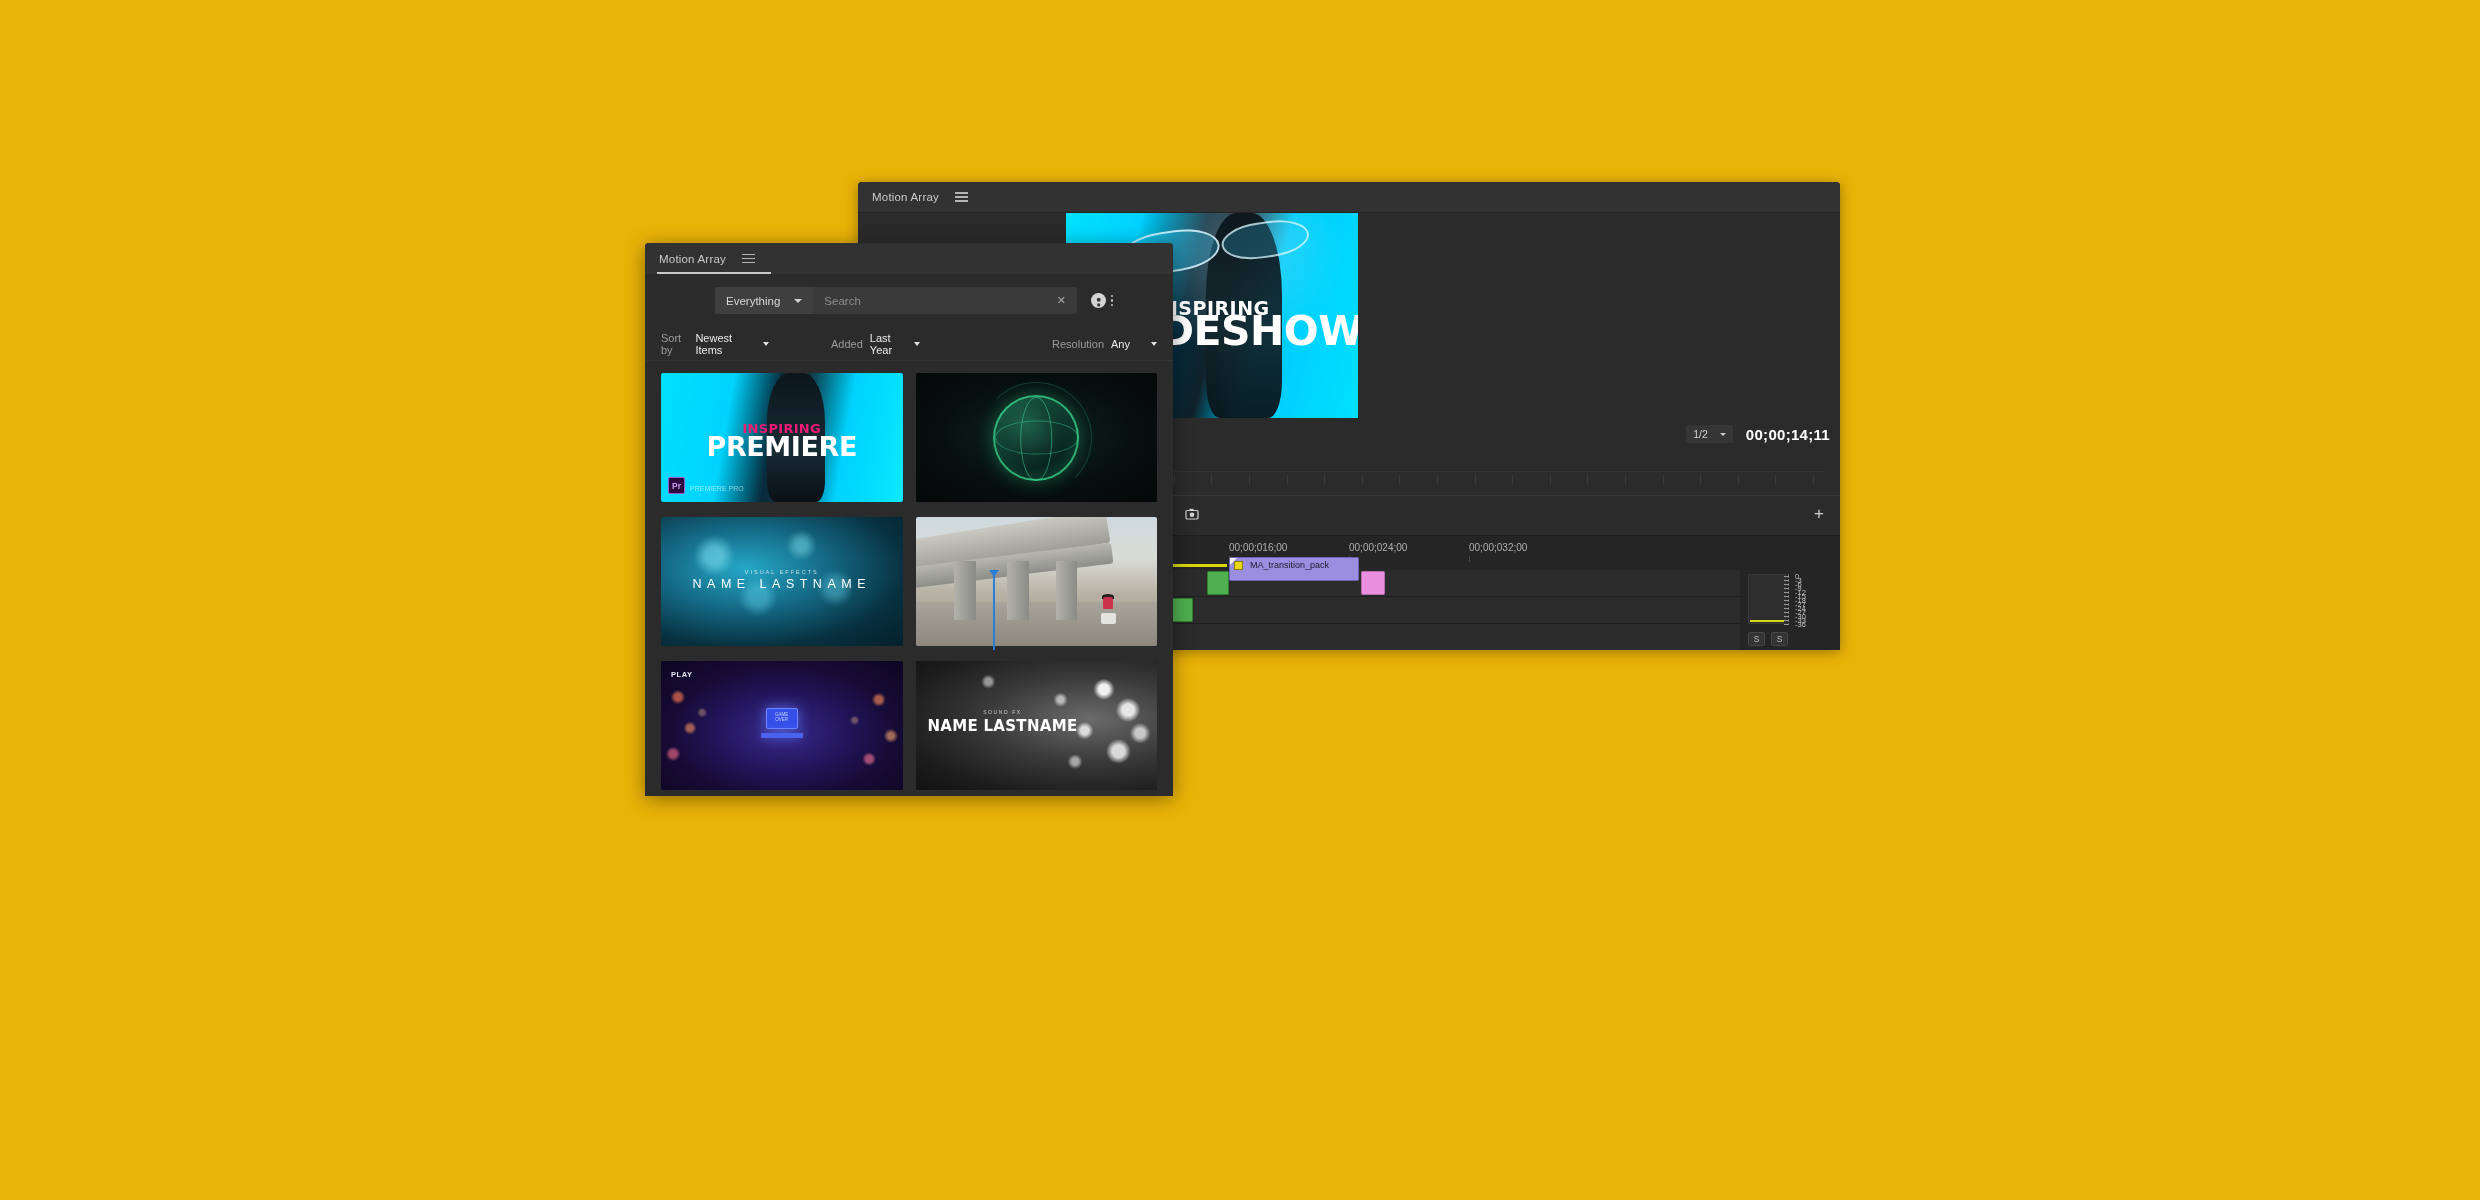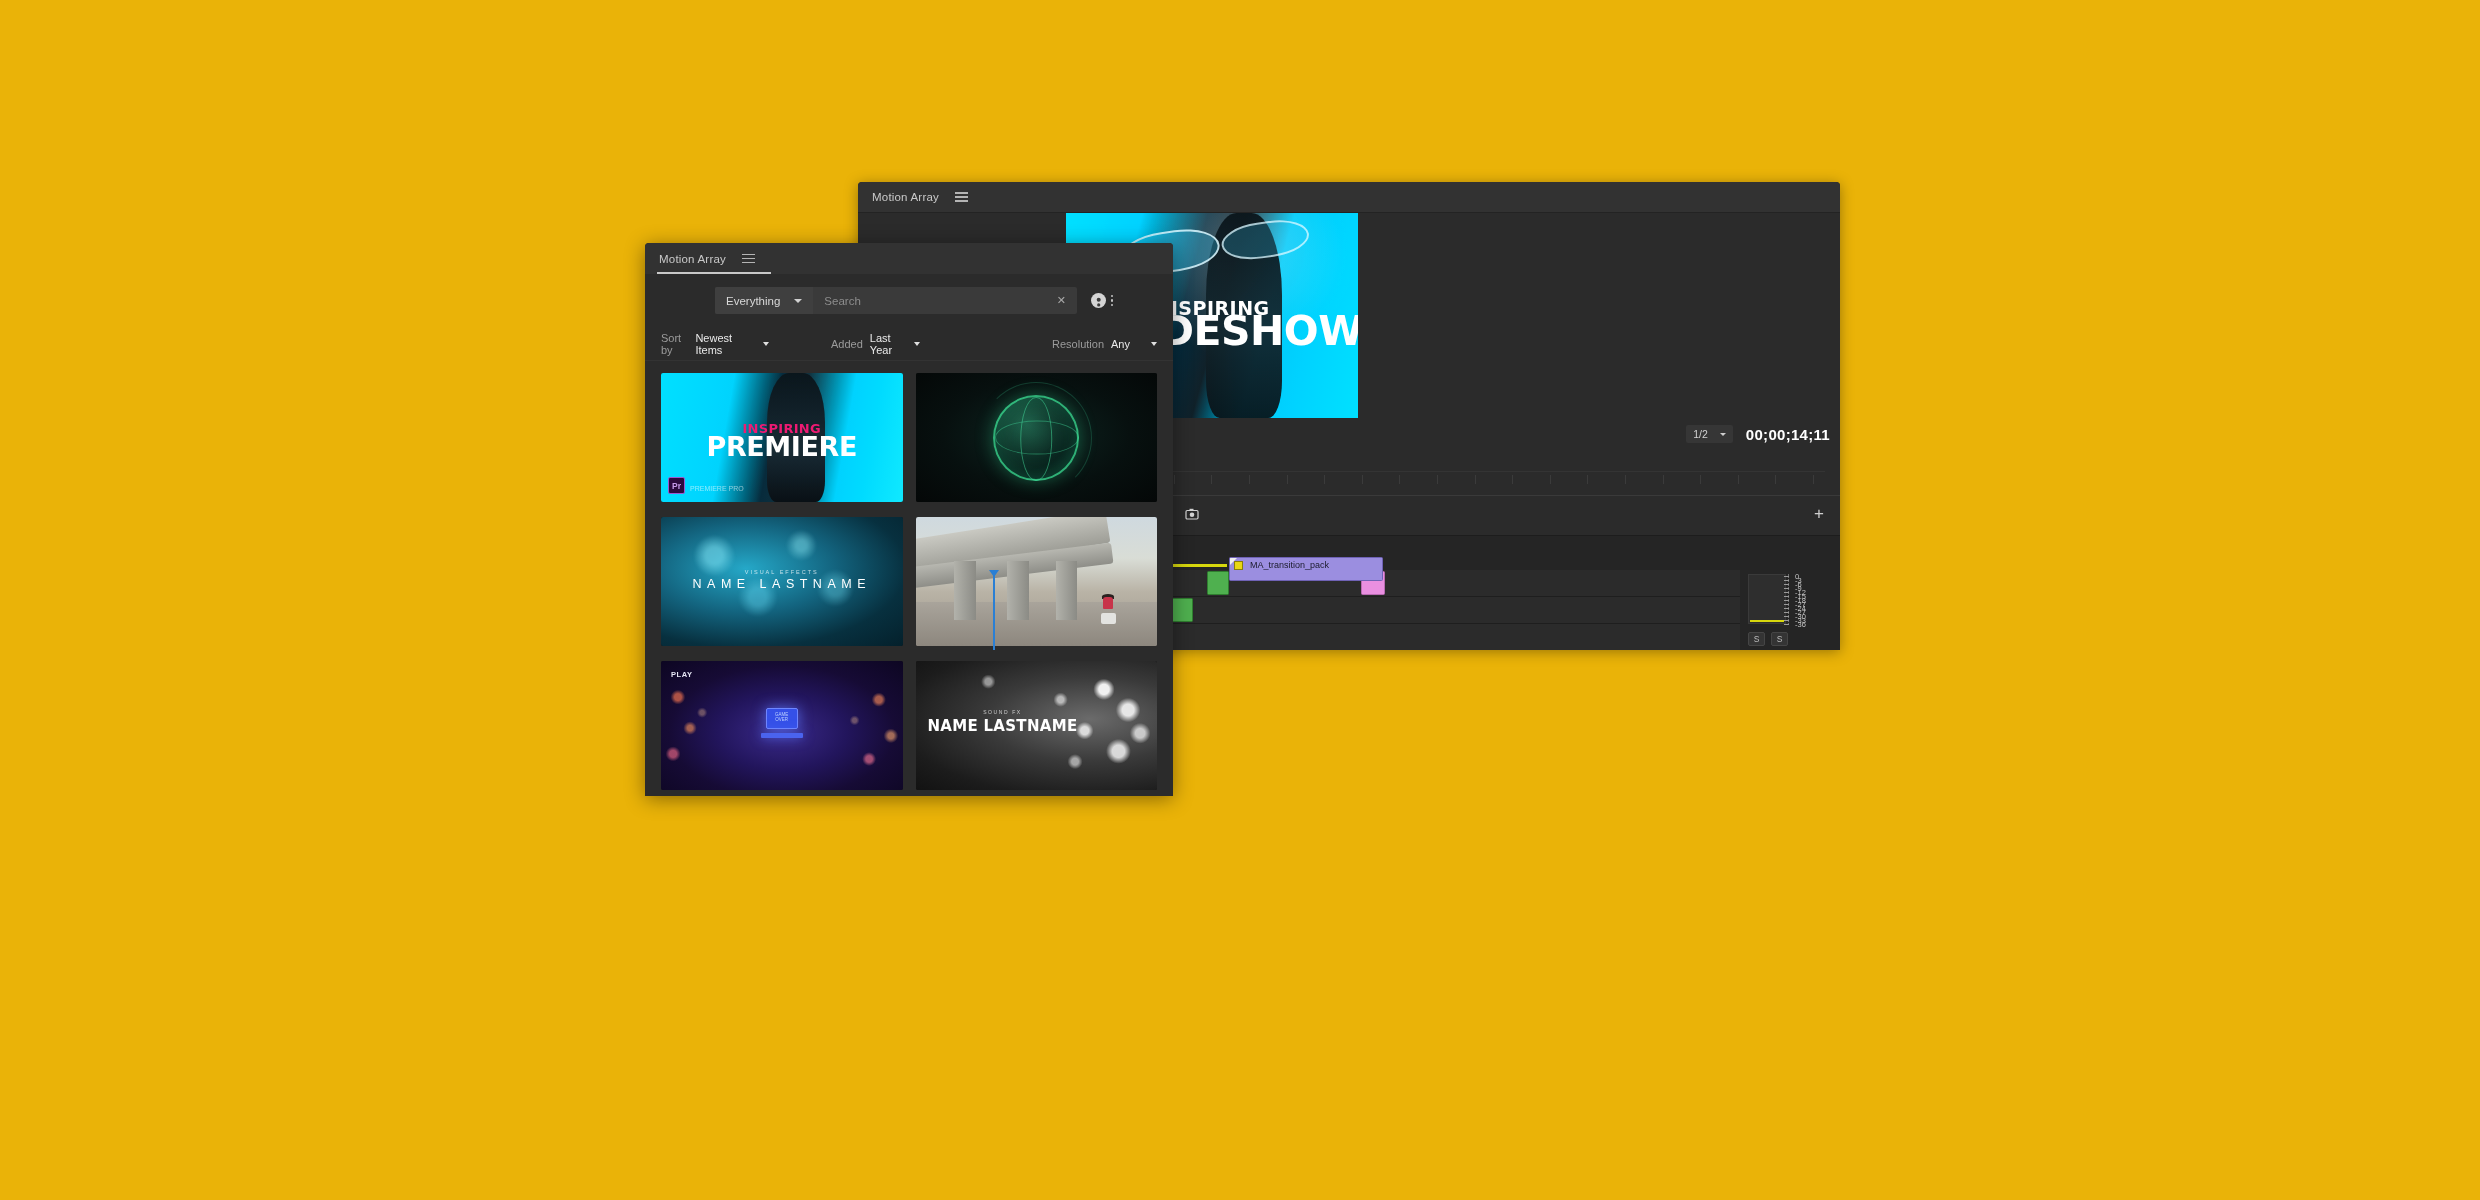--- a/index.html
+++ b/index.html
@@ -449,20 +449,30 @@
               <rect x="1" y="2.5" width="12" height="8.5" rx="1.2" fill="none" stroke="#d4d4d4" stroke-width="1.2"></rect>
               <rect x="4.5" y="0.8" width="4" height="2" fill="#d4d4d4"></rect>
               <circle cx="7" cy="6.8" r="2.3" fill="#d4d4d4"></circle>
             </svg>
         </div>
         <div class="plus-btn">+</div>
       </div>
 
       <div class="tl">
 
+        <div class="tl-ruler" id="ruler">
+            <div class="tl-tc" style="left: 251px;">00;00;08;00</div>
+            <div class="tl-tick" style="left: 251px;"></div>
+            <div class="tl-tc" style="left: 371px;">00;00;016;00</div>
+            <div class="tl-tick" style="left: 371px;"></div>
+            <div class="tl-tc" style="left: 491px;">00;00;024;00</div>
+            <div class="tl-tick" style="left: 491px;"></div>
+            <div class="tl-tc" style="left: 611px;">00;00;032;00</div>
+            <div class="tl-tick" style="left: 611px;"></div>
+          </div>
 
         <div class="tl-headers" id="track-headers">
             <div class="trow vid">
               <span class="ticon">
                 <svg width="10" height="12" viewBox="0 0 10 12">
                   <path d="M2.6 5.2 V3.4 a2.4 2.4 0 0 1 4.8 -0.2" stroke="#d6d6d6" stroke-width="1.2" fill="none" stroke-linecap="round"></path>
                   <rect x="1" y="5.2" width="8" height="6" rx="1" fill="#d6d6d6"></rect>
                 </svg>
               </span>
               <span class="tname">V3</span>
@@ -527,21 +537,21 @@
             </div>
           </div>
 
         <div class="tl-lanes" id="lanes">
             <div class="lane v">
               <div class="clip green" style="left: 4px; width: 75px;">
                 <div class="fx-corner"></div>
                 <div class="clip-badge grayb"></div>
               </div>
               <div class="clip green" style="left: 218px; width: 22px;"></div>
-              <div class="clip purple" style="left: 240px; width: 154px; top: -13px; bottom: auto; height: 24px; z-index: 4;">
+              <div class="clip purple" style="left: 240px; width: 130px; top: -13px; bottom: auto; height: 24px; z-index: 4;">
                 <div class="fx-corner"></div>
                 <div class="clip-badge yellow"></div>
                 <div class="clip-lbl">MA_transition_pack</div>
               </div>
               <div class="clip pink" style="left: 372px; width: 24px;"></div>
             </div>
             <div class="lane v">
               <div class="clip green" style="left: 79px; width: 125px;">
                 <div class="fx-corner"></div>
                 <div class="clip-badge grayb"></div>

